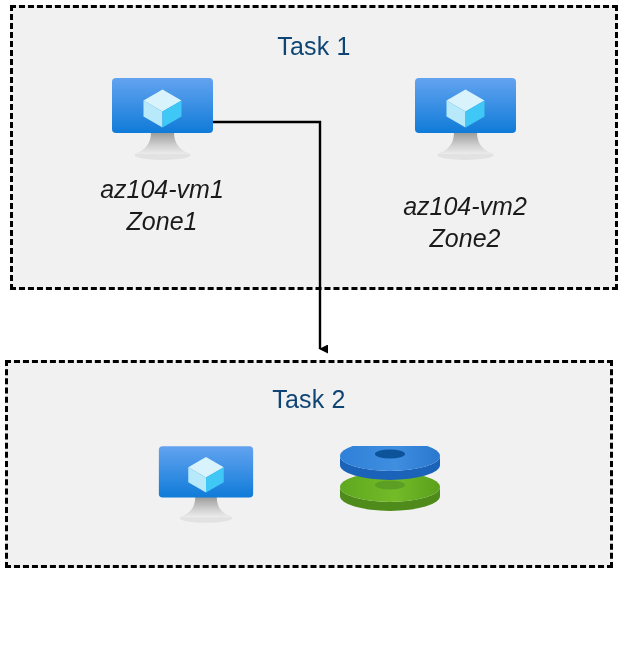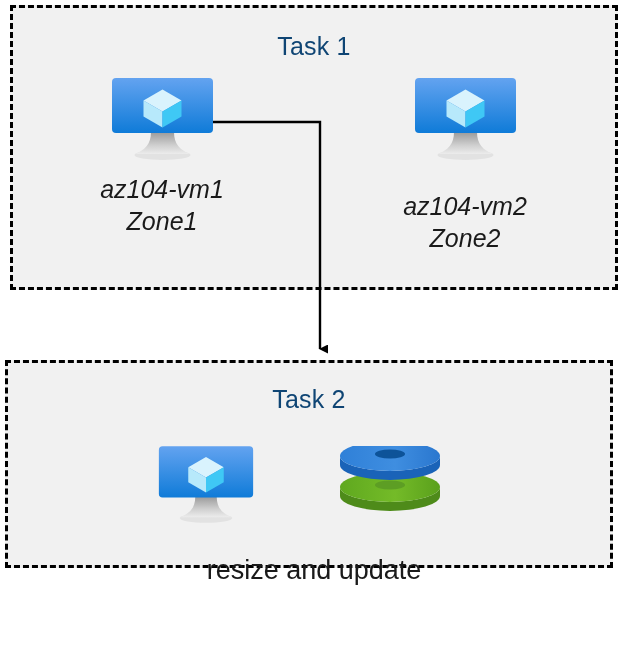--- a/index.html
+++ b/index.html
@@ -192,15 +192,14 @@
       <path d="M2 50 A50 15 0 0 0 102 50 L102 41 A50 15 0 0 1 2 41 Z" fill="#4e8b1a"></path>
       <ellipse cx="52" cy="41" rx="50" ry="15" fill="url(#dgreen)"></ellipse>
       <ellipse cx="52" cy="39" rx="15" ry="4.6" fill="#5d9e24"></ellipse>
 
       <path d="M2 19 A50 15 0 0 0 102 19 L102 10 A50 15 0 0 1 2 10 Z" fill="#1a63b8"></path>
       <ellipse cx="52" cy="10" rx="50" ry="15" fill="url(#dblue)"></ellipse>
       <ellipse cx="52" cy="8" rx="15" ry="4.6" fill="#0d5399"></ellipse>
     </svg>
   </div>
 
-  <div id="task2-caption" style="left:10px;top:555px;">resize and update</div>
 
 </div>
 
 </body></html>

